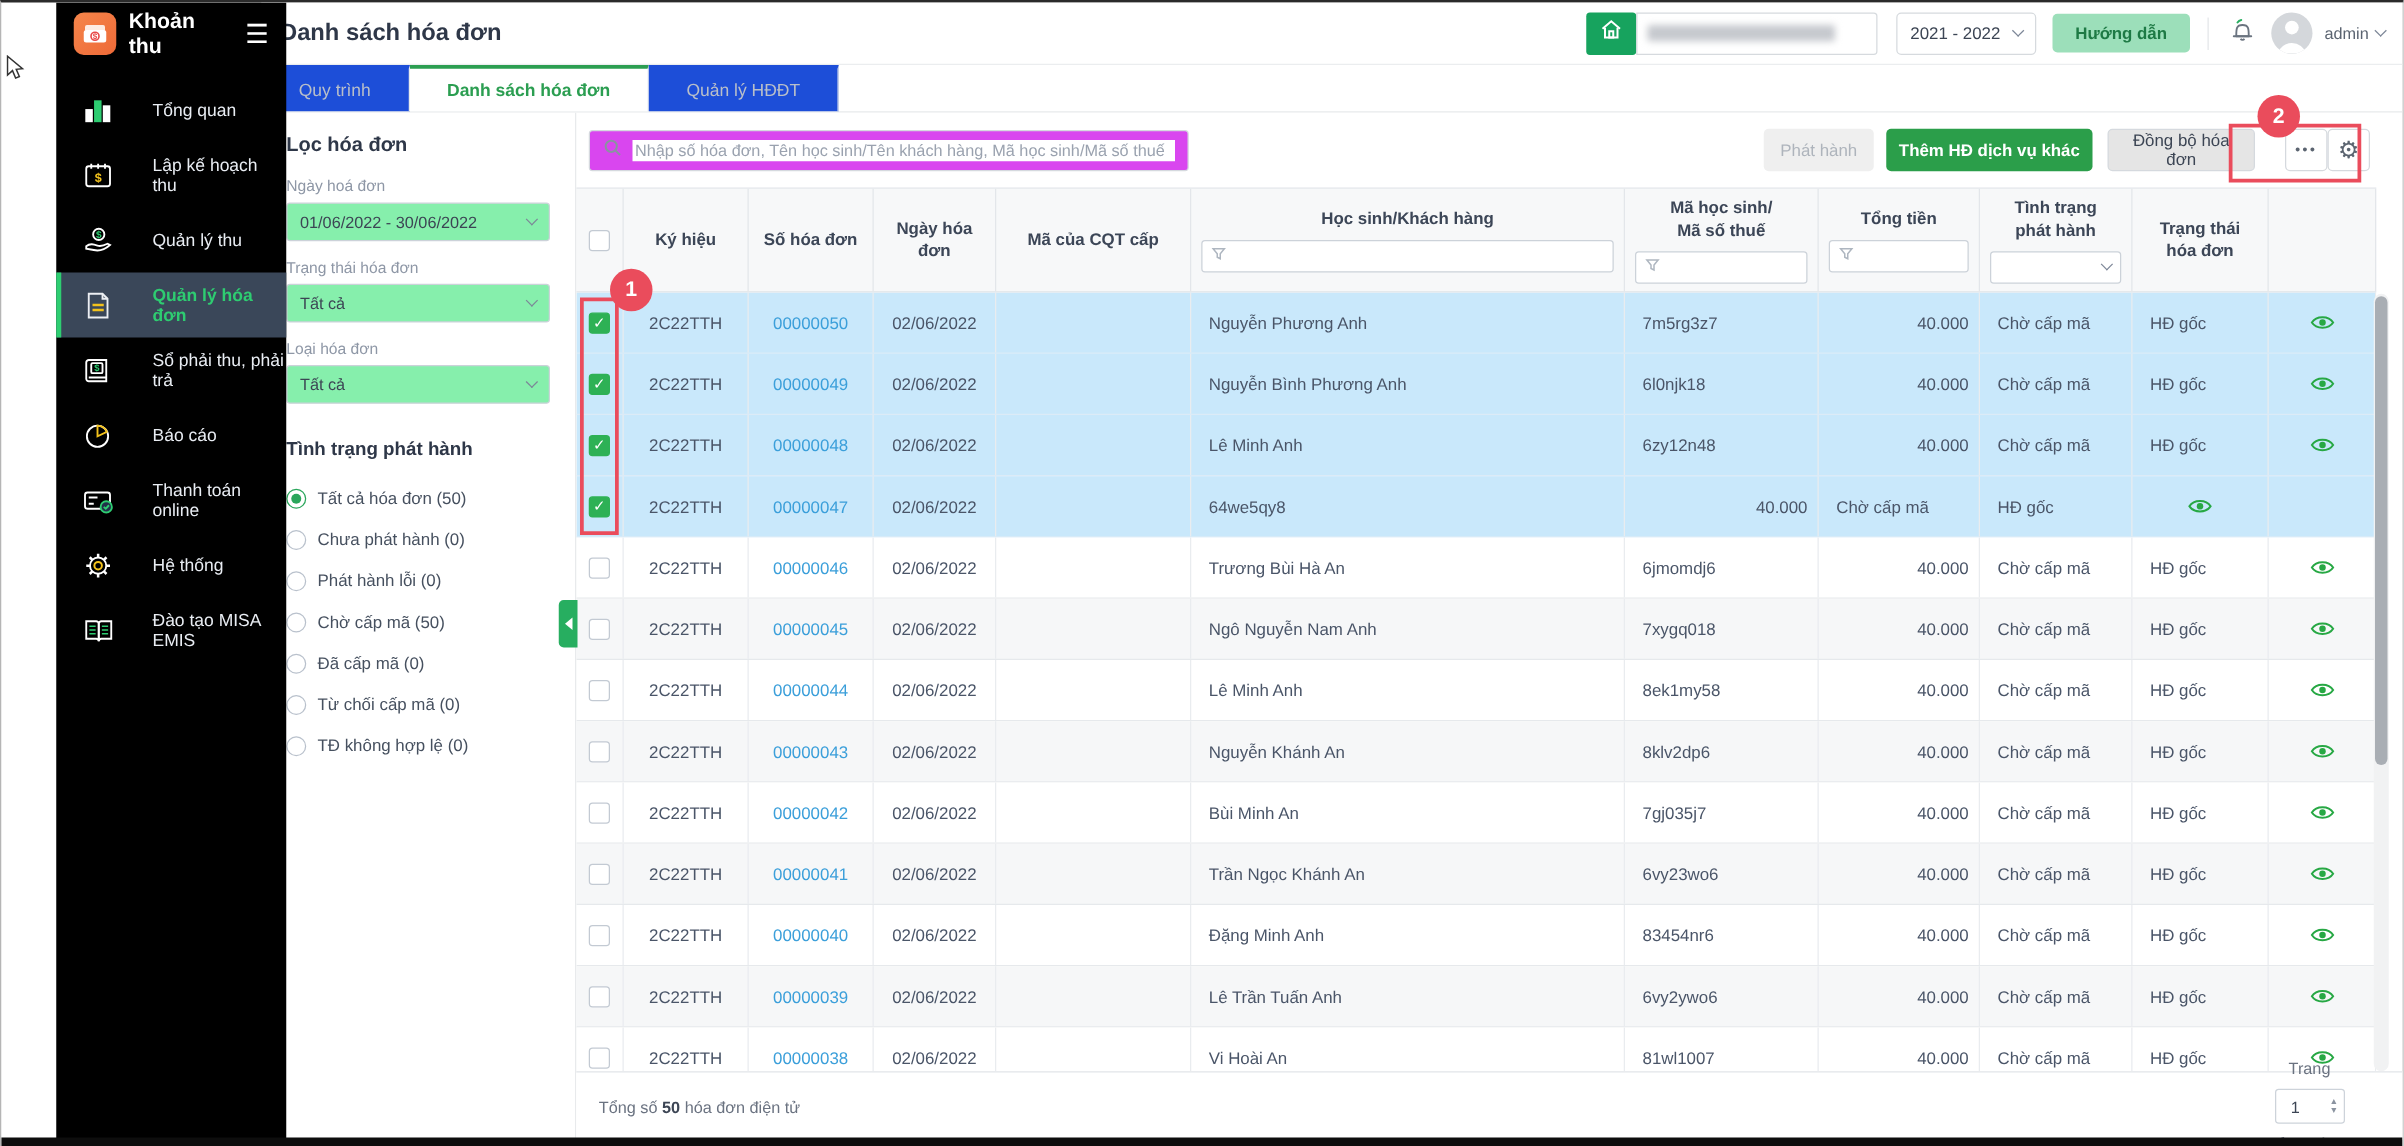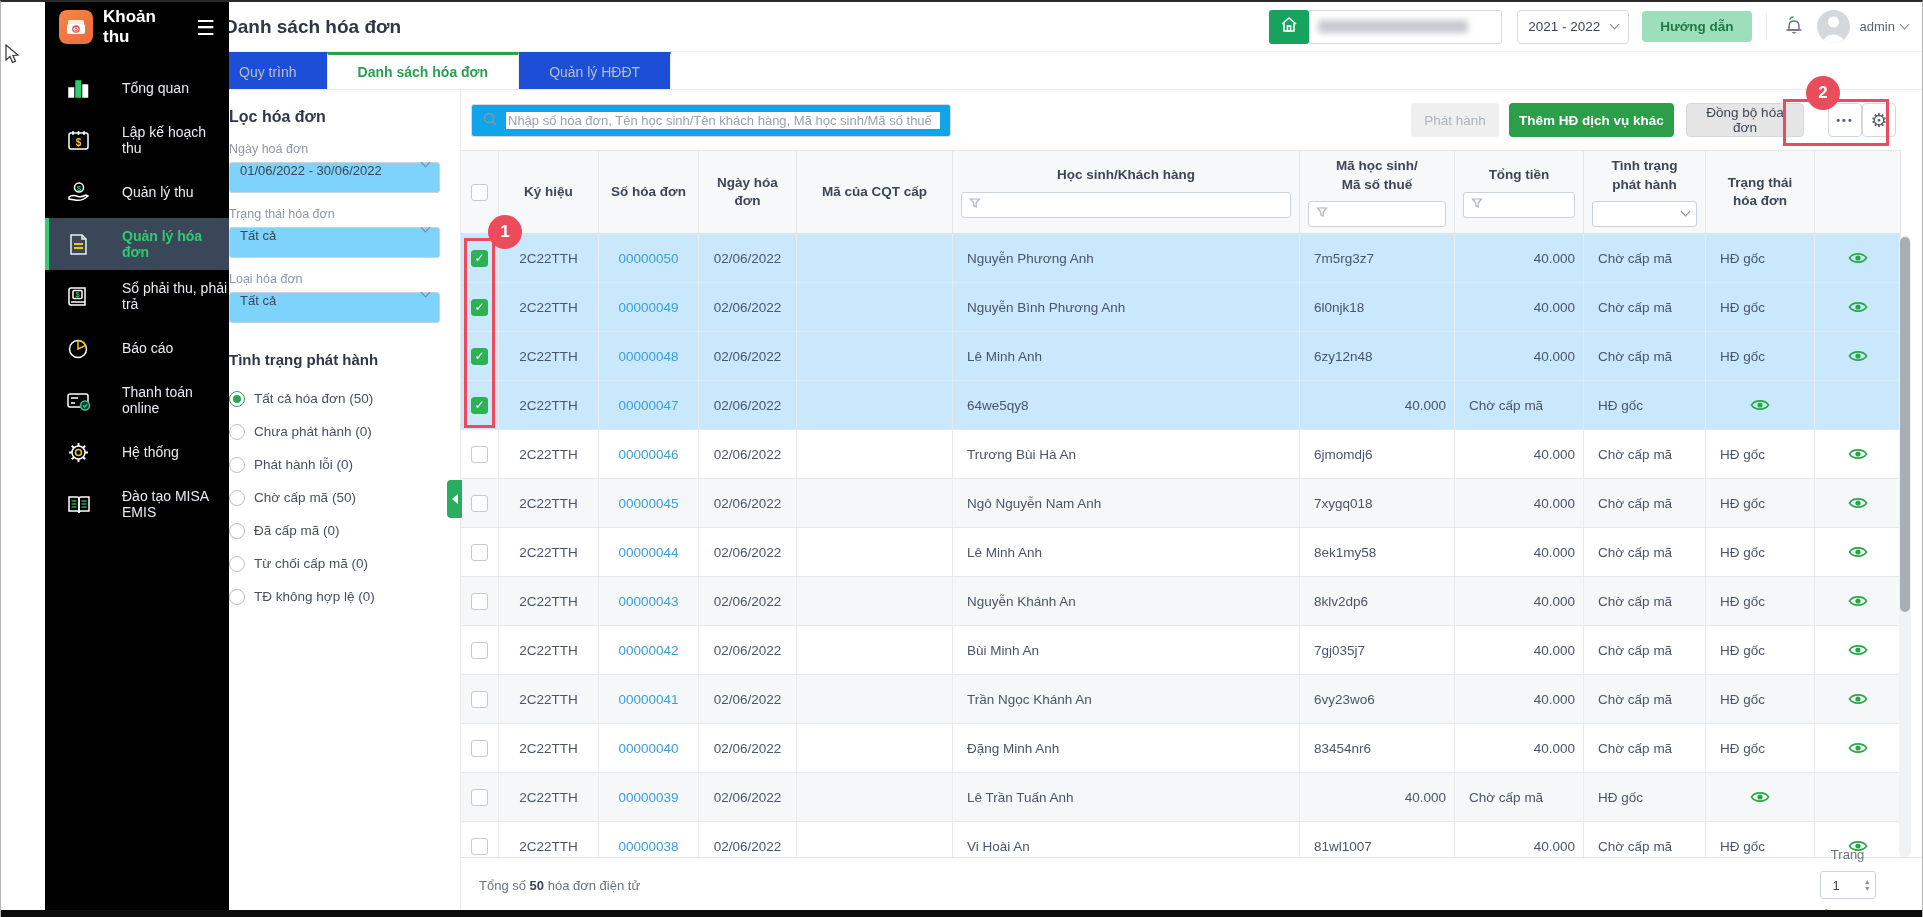--- a/index.html
+++ b/index.html
@@ -41,36 +41,36 @@
   
   .tabs{position:absolute;left:208px;top:50px;right:0;height:38px;background:#fff;border-bottom:1px solid #e8eaec;display:flex;z-index:4;}
   .tab{padding:0 30px;display:flex;align-items:center;font-size:14px;color:#b9bfc9;background:#1d4ed8;
        cursor:pointer;border-right:1px solid #e8eaec;border-top:3px solid transparent;}
   .tab.active{background:#fff;color:#2b9e51;font-weight:bold;border-top:3px solid #2b9e51;border-right:1px solid #eceef0;}
   
   .fpanel{position:absolute;left:208px;top:88px;width:252px;height:822px;background:#fff;
           border-right:1px solid #e8eaec;padding:18px 20px 0 20px;z-index:3;}
   .fp-title{font-size:16px;font-weight:bold;color:#2e3748;margin-bottom:16px;}
   .fp-label{font-size:12.5px;color:#8e97a6;margin:14px 0 6px;}
-  .sel{height:31px;border:1px solid #ccd2d9;border-radius:3px;display:flex;align-items:flex-start;
-       padding:0 10px;font-size:13px;color:#3c4554;cursor:pointer;background:#7dd3fc;gap:33px;}
+  .sel{height:31px;border:1px solid #ccd2d9;border-radius:3px;display:flex;align-items:center;
+       padding:0 10px;font-size:13px;color:#3c4554;cursor:pointer;background:#86efac;gap:33px;}
   .sel .chev{margin-left:auto;}
   .fp-sub{font-size:15px;font-weight:bold;color:#2e3748;margin:28px 0 14px;}
   .radio-row{display:flex;align-items:center;gap:9px;height:33px;cursor:pointer;font-size:13.5px;color:#46505f;}
   .radio{width:16px;height:16px;border:1.5px solid #b9c1cc;border-radius:50%;display:flex;align-items:center;justify-content:center;flex:0 0 auto;background:#fff;}
   .radio.on{border-color:#2aa65b;}
   .radio.on::after{content:"";width:8px;height:8px;border-radius:50%;background:#2aa65b;}
   .collapse-handle{position:absolute;right:-2px;top:390px;width:15px;height:38px;background:#27ae60;
                    border-radius:4px 0 0 4px;display:flex;align-items:center;justify-content:center;cursor:pointer;}
   .collapse-handle::after{content:"";border-top:5px solid transparent;border-bottom:5px solid transparent;border-right:6px solid #fff;}
   
   .main{position:absolute;left:460px;top:88px;right:0;height:822px;background:#fff;}
   .toolbar{position:relative;height:60px;}
   .search-wrap{position:absolute;left:10px;top:14px;width:480px;height:33px;border:1px solid #d5d9de;border-radius:3px;
-               display:flex;align-items:center;padding:0 10px;gap:8px;background:#0ea5e9;}
+               display:flex;align-items:center;padding:0 10px;gap:8px;background:#d946ef;}
   .search-wrap input{border:none;outline:none;flex:1;font-size:13px;color:#3c4554;font-family:inherit;}
   .search-wrap input::placeholder{color:#9aa2af;}
   .btn{position:absolute;top:13px;height:34px;border-radius:4px;font-size:13.5px;font-family:inherit;cursor:pointer;}
   .btn-disabled{right:423px;width:88px;background:#efefef;border:none;color:#aeb4bc;}
   .btn-green{right:248px;width:165px;background:#2b9e4a;border:none;color:#fff;font-weight:bold;}
   .btn-outline{right:118px;width:118px;background:#e5e5e5;border:1px solid #d5d9de;color:#3c4554;}
   .btn-sq{position:absolute;top:13px;width:34px;height:34px;border:1px solid #d5d9de;border-radius:4px;
           background:#fff;display:flex;align-items:center;justify-content:center;color:#5b6470;cursor:pointer;}
   .btn-more{right:60px;font-size:11px;letter-spacing:2px;font-weight:bold;}
   .btn-gear{right:26px;font-size:19px;}
@@ -691,20 +691,21 @@
             <div class="dcell center">
               <div class="cb"></div>
             </div>
             <div class="dcell center">2C22TTH</div>
             <div class="dcell center">
               <span class="link">00000039</span>
             </div>
             <div class="dcell center">02/06/2022</div>
             <div class="dcell"></div>
             <div class="dcell">Lê Trần Tuấn Anh</div>
+            <div class="dcell">6vy2ywo6</div>
             <div class="dcell right">40.000</div>
             <div class="dcell">Chờ cấp mã</div>
             <div class="dcell">HĐ gốc</div>
             <div class="dcell center">
               <span class="eye-btn">
                 <svg width="20" height="14" viewBox="0 0 20 14" fill="none">
                   <path d="M1.5 7 C5 1.5 15 1.5 18.5 7 C15 12.5 5 12.5 1.5 7 Z" stroke="#27a844" stroke-width="1.6"></path>
                   <circle cx="10" cy="7" r="2.6" fill="#27a844"></circle>
                 </svg>
               </span>

